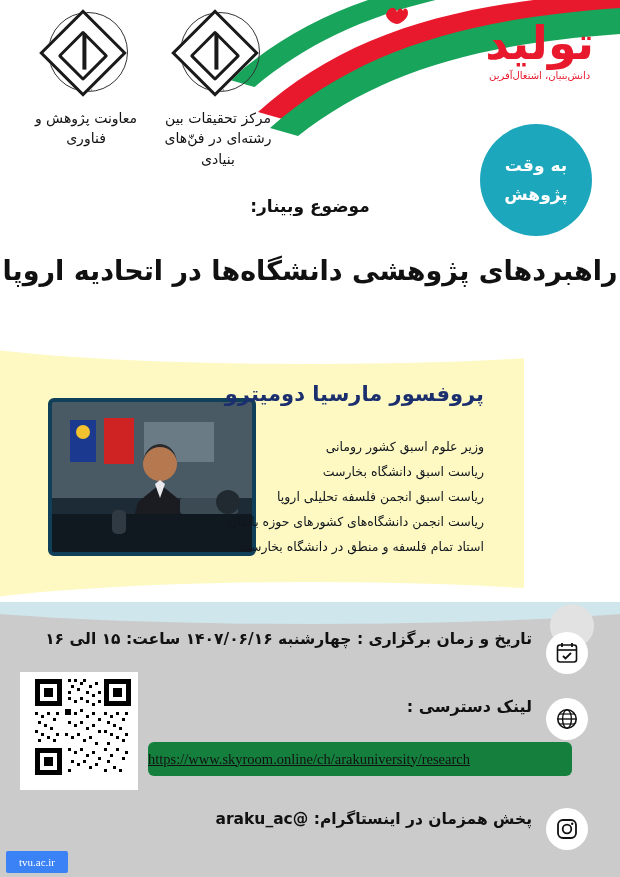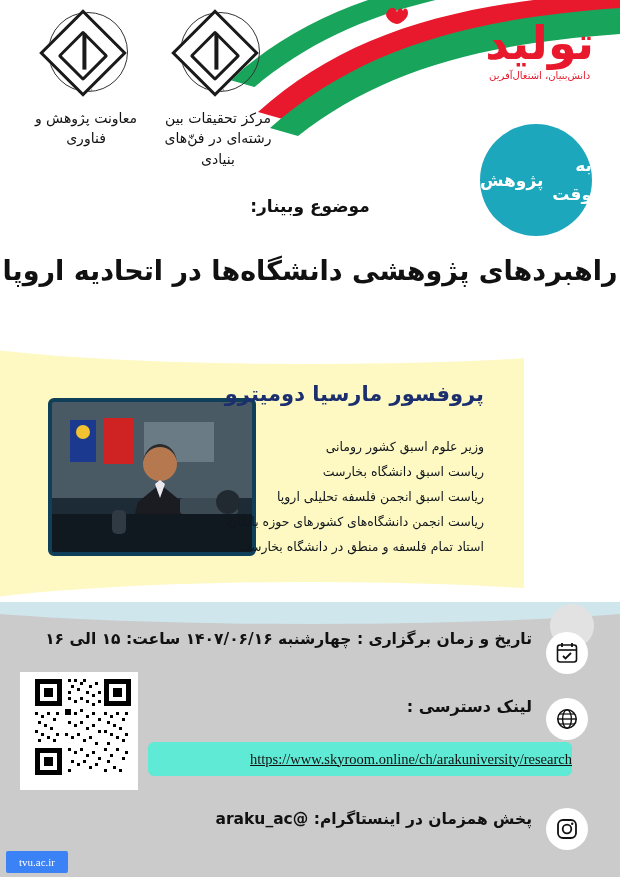--- a/index.html
+++ b/index.html
@@ -65,21 +65,21 @@
     font-size:46px;font-weight:bold;letter-spacing:-2px;line-height:1;
     color:#e8192c;font-family:"DejaVu Sans", sans-serif;
   }
   .tolid .small{font-size:10px;color:#e8192c;margin-top:4px;}
 
   
   .badge-research{
     position:absolute;right:28px;top:124px;
     width:112px;height:112px;border-radius:50%;
     background:#1da7bd;color:#fff;
-    display:flex;flex-direction:row;align-items:center;justify-content:center;
+    display:flex;flex-direction:column;align-items:center;justify-content:center;
     font-size:17px;font-weight:bold;line-height:1.7;direction:rtl;
   }
 
   
   .subject-label{
     position:absolute;right:0;left:0;top:196px;text-align:center;
     font-size:17px;color:#111;font-weight:bold;direction:rtl;
   }
   .subject-title{
     position:absolute;right:0;left:0;top:255px;text-align:center;
@@ -144,22 +144,22 @@
   .row-date{
     position:absolute;right:88px;top:630px;font-size:15.5px;font-weight:bold;
     color:#111;direction:rtl;
   }
   .row-link-label{
     position:absolute;right:88px;top:697px;font-size:16px;font-weight:bold;
     color:#111;direction:rtl;
   }
   .link-pill{
     position:absolute;left:148px;top:742px;width:424px;height:34px;
-    background:#5eead4;border-radius:6px;
-    display:flex;align-items:center;justify-content:flex-end;
+    background:#15803d;border-radius:6px;
+    display:flex;align-items:center;justify-content:flex-start;
     direction:ltr;
   }
   .link-pill span{
     font-size:14.5px;color:#111;text-decoration:underline;
     font-family:"Liberation Serif", serif;
   }
   .row-insta{
     position:absolute;right:88px;top:810px;font-size:15.5px;font-weight:bold;
     color:#111;direction:rtl;
   }

